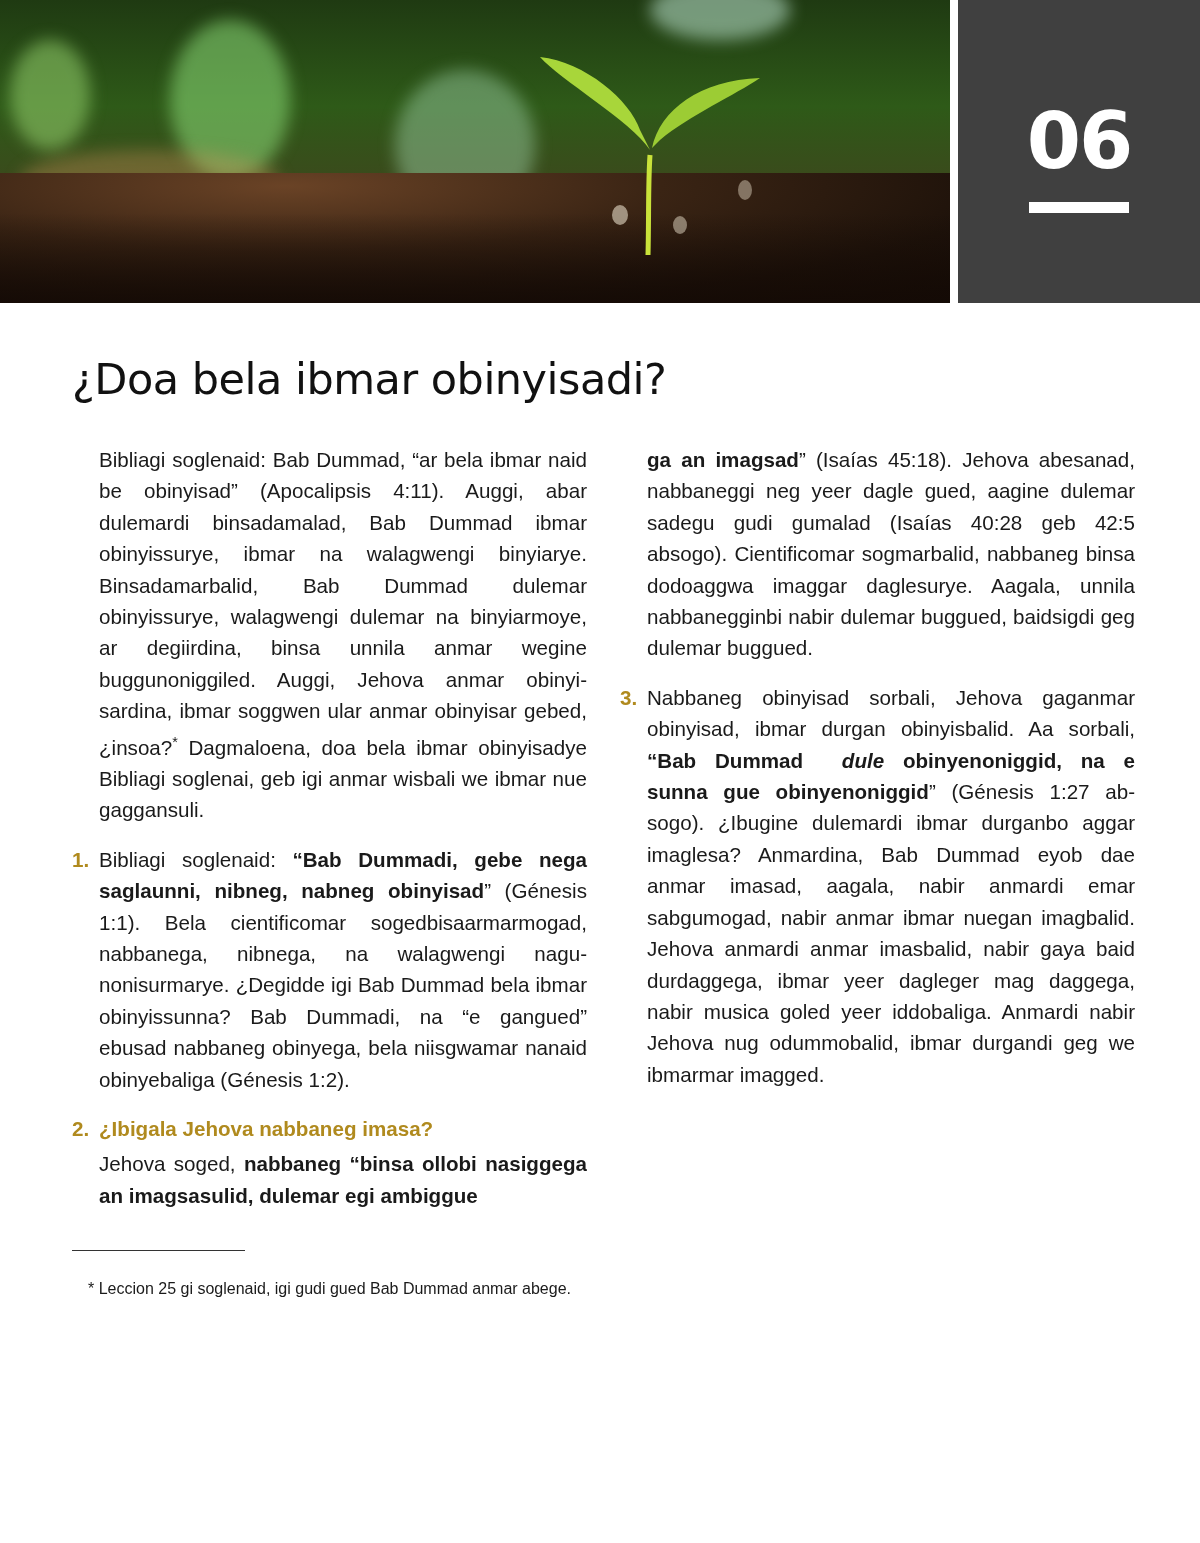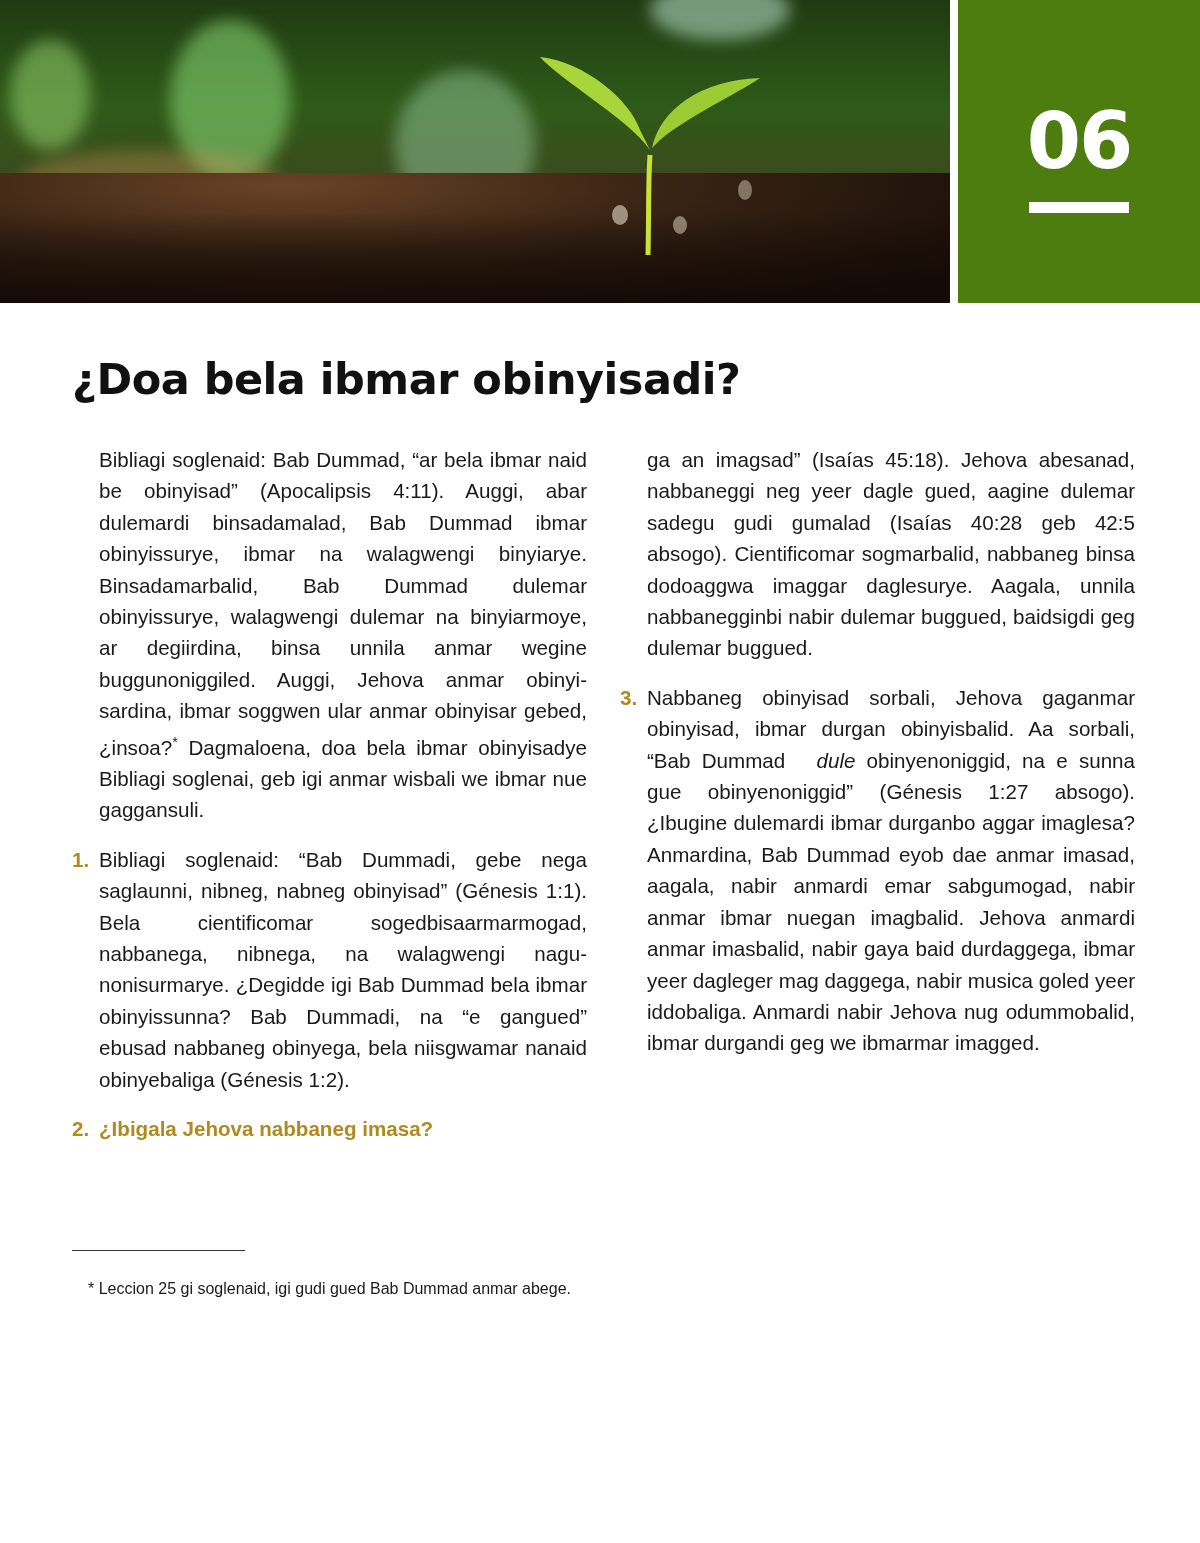--- a/index.html
+++ b/index.html
@@ -8,35 +8,35 @@
 
   .hero { position: absolute; left: 0; top: 0; width: 950px; height: 303px; overflow: hidden;
           background: linear-gradient(180deg, #1f3a12 0%, #2e5a18 35%, #3b4a1c 60%, #2a1a0e 80%, #1a0f08 100%); }
   .hero .bokeh { position: absolute; border-radius: 50%; filter: blur(8px); }
   .hero .soil { position: absolute; left: 0; bottom: 0; width: 100%; height: 130px;
                 background: radial-gradient(ellipse at 30% 10%, #6a4326 0%, #3a2414 40%, #1e120a 75%, #140b06 100%); }
   .hero .soil2 { position: absolute; left: 0; bottom: 0; width: 100%; height: 90px;
                  background: linear-gradient(180deg, rgba(0,0,0,0) 0%, rgba(20,10,5,0.85) 100%); }
   .sprout { position: absolute; left: 0; top: 0; }
 
-  .chapter-box { position: absolute; left: 958px; top: 0; width: 242px; height: 303px; background: #4d7c0f; }
+  .chapter-box { position: absolute; left: 958px; top: 0; width: 242px; height: 303px; background: #404040; }
   .chapter-num { position: absolute; left: 0; width: 100%; top: 102px; text-align: center; color: #ffffff;
                  font-family: "DejaVu Sans", sans-serif; font-weight: bold; font-size: 78px; letter-spacing: -2px; line-height: 1; }
   .chapter-bar { position: absolute; left: 71px; top: 202px; width: 100px; height: 11px; background: #ffffff; }
 
   .page-title { position: absolute; left: 72px; top: 354px; margin: 0; font-family: "DejaVu Sans", sans-serif;
-                font-weight: bold; font-size: 43px; color: #111; letter-spacing: -0.5px; }
+                font-weight: normal; font-size: 43px; color: #111; letter-spacing: -0.5px; }
 
   .col { position: absolute; top: 444px; width: 488px; font-size: 20.6px; line-height: 31.4px; }
   .col-left { left: 99px; }
   .col-right { left: 647px; }
   .col p { margin: 0; text-align: justify; hyphens: manual; }
   .q { position: relative; margin: 0; color: #b08a1e; font-weight: bold; font-size: 20.6px; line-height: 31.4px; }
   .q .num { position: absolute; left: -27px; }
-  .b { font-weight: normal; }
+  .b { font-weight: bold; }
   .i { font-style: italic; margin-left: 20px; }
 
   .fn-rule { position: absolute; left: 72px; top: 1250px; width: 173px; height: 1px; background: #333; }
   .footnote { position: absolute; left: 72px; top: 1262px; width: 500px; font-size: 16px; line-height: 22px; color: #1a1a1a; margin: 16px; }
 </style>
 </head>
 <body>
 
 <div class="hero">
   <div class="bokeh" style="left:10px;top:40px;width:80px;height:110px;background:rgba(150,210,110,0.55);"></div>
@@ -63,20 +63,21 @@
 
 <h1 class="page-title">¿Doa bela ibmar obinyisadi?</h1>
 
 <div class="col col-left">
   <p><span>Bibliagi soglenaid: Bab Dummad, “ar bela ib­mar naid be obinyisad” (Apocalipsis 4:11). Aug­gi, abar dulemardi binsadamalad, Bab Dummad ibmar obinyissurye, ibmar na walagwengi bin­yiarye. Binsadamarbalid, Bab Dummad dulemar obinyissurye, walagwengi dulemar na binyiar­moye, ar degiirdina, binsa unnila anmar wegine buggunoniggiled. Auggi, Jehova anmar obinyi­sardina, ibmar soggwen ular anmar obinyisar gebed, ¿insoa?</span><sup style="font-size:0.7em;">*</sup><span> Dagmaloena, doa bela ibmar obinyisadye Bibliagi soglenai, geb igi anmar wisbali we ibmar nue gaggansuli.</span></p>
 
   <h2 class="q" style="margin-top:18px;"><span class="num">1.</span></h2>
   <p style="margin-top:4px;"><span>Bibliagi soglenaid: </span><span class="b">“Bab Dummadi, gebe nega saglaunni, nibneg, nabneg obinyisad</span><span>” (Géne­sis 1:1). Bela cientificomar sogedbisaarmarmo­gad, nabbanega, nibnega, na walagwengi nagu­nonisurmarye. ¿Degidde igi Bab Dummad bela ibmar obinyissunna? Bab Dummadi, na “e gan­gued” ebusad nabbaneg obinyega, bela niis­gwamar nanaid obinyebaliga (Génesis 1:2).</span></p>
 
   <h2 class="q" style="margin-top:18px;"><span class="num">2.</span><span>¿Ibigala Jehova nabbaneg imasa?</span></h2>
+  <p style="margin-top:4px; height:63px; overflow:hidden;"><span>Jehova soged, </span><span class="b">nabbaneg “binsa ollobi nasig­gega an imagsasulid, dulemar egi ambiggue­</span></p>
 </div>
 
 <div class="col col-right">
   <p><span class="b">ga an imagsad</span><span>” (Isaías 45:18). Jehova abesa­nad, nabbaneggi neg yeer dagle gued, aagine dulemar sadegu gudi gumalad (Isaías 40:28 geb 42:5 absogo). Cientificomar sogmarbalid, nabbaneg binsa dodoaggwa imaggar daglesur­ye. Aagala, unnila nabbanegginbi nabir dulemar buggued, baidsigdi geg dulemar buggued.</span></p>
 
   <h2 class="q" style="margin-top:18px;"><span class="num">3.</span></h2>
   <p style="margin-top:4px;"><span>Nabbaneg obinyisad sorbali, Jehova gaganmar obinyisad, ibmar durgan obinyisbalid. Aa sorba­li, </span><span class="b">“Bab Dummad </span><span class="b i">dule</span><span class="b"> obinyenoniggid, na e sunna gue obinyenoniggid</span><span>” (Génesis 1:27 ab­sogo). ¿Ibugine dulemardi ibmar durganbo ag­gar imaglesa? Anmardina, Bab Dummad eyob dae anmar imasad, aagala, nabir anmardi emar sabgumogad, nabir anmar ibmar nuegan imag­balid. Jehova anmardi anmar imasbalid, na­bir gaya baid durdaggega, ibmar yeer dagleger mag daggega, nabir musica goled yeer iddoba­liga. Anmardi nabir Jehova nug odummobalid, ibmar durgandi geg we ibmarmar imagged.</span></p>
 </div>
 
 <div class="fn-rule"></div>

